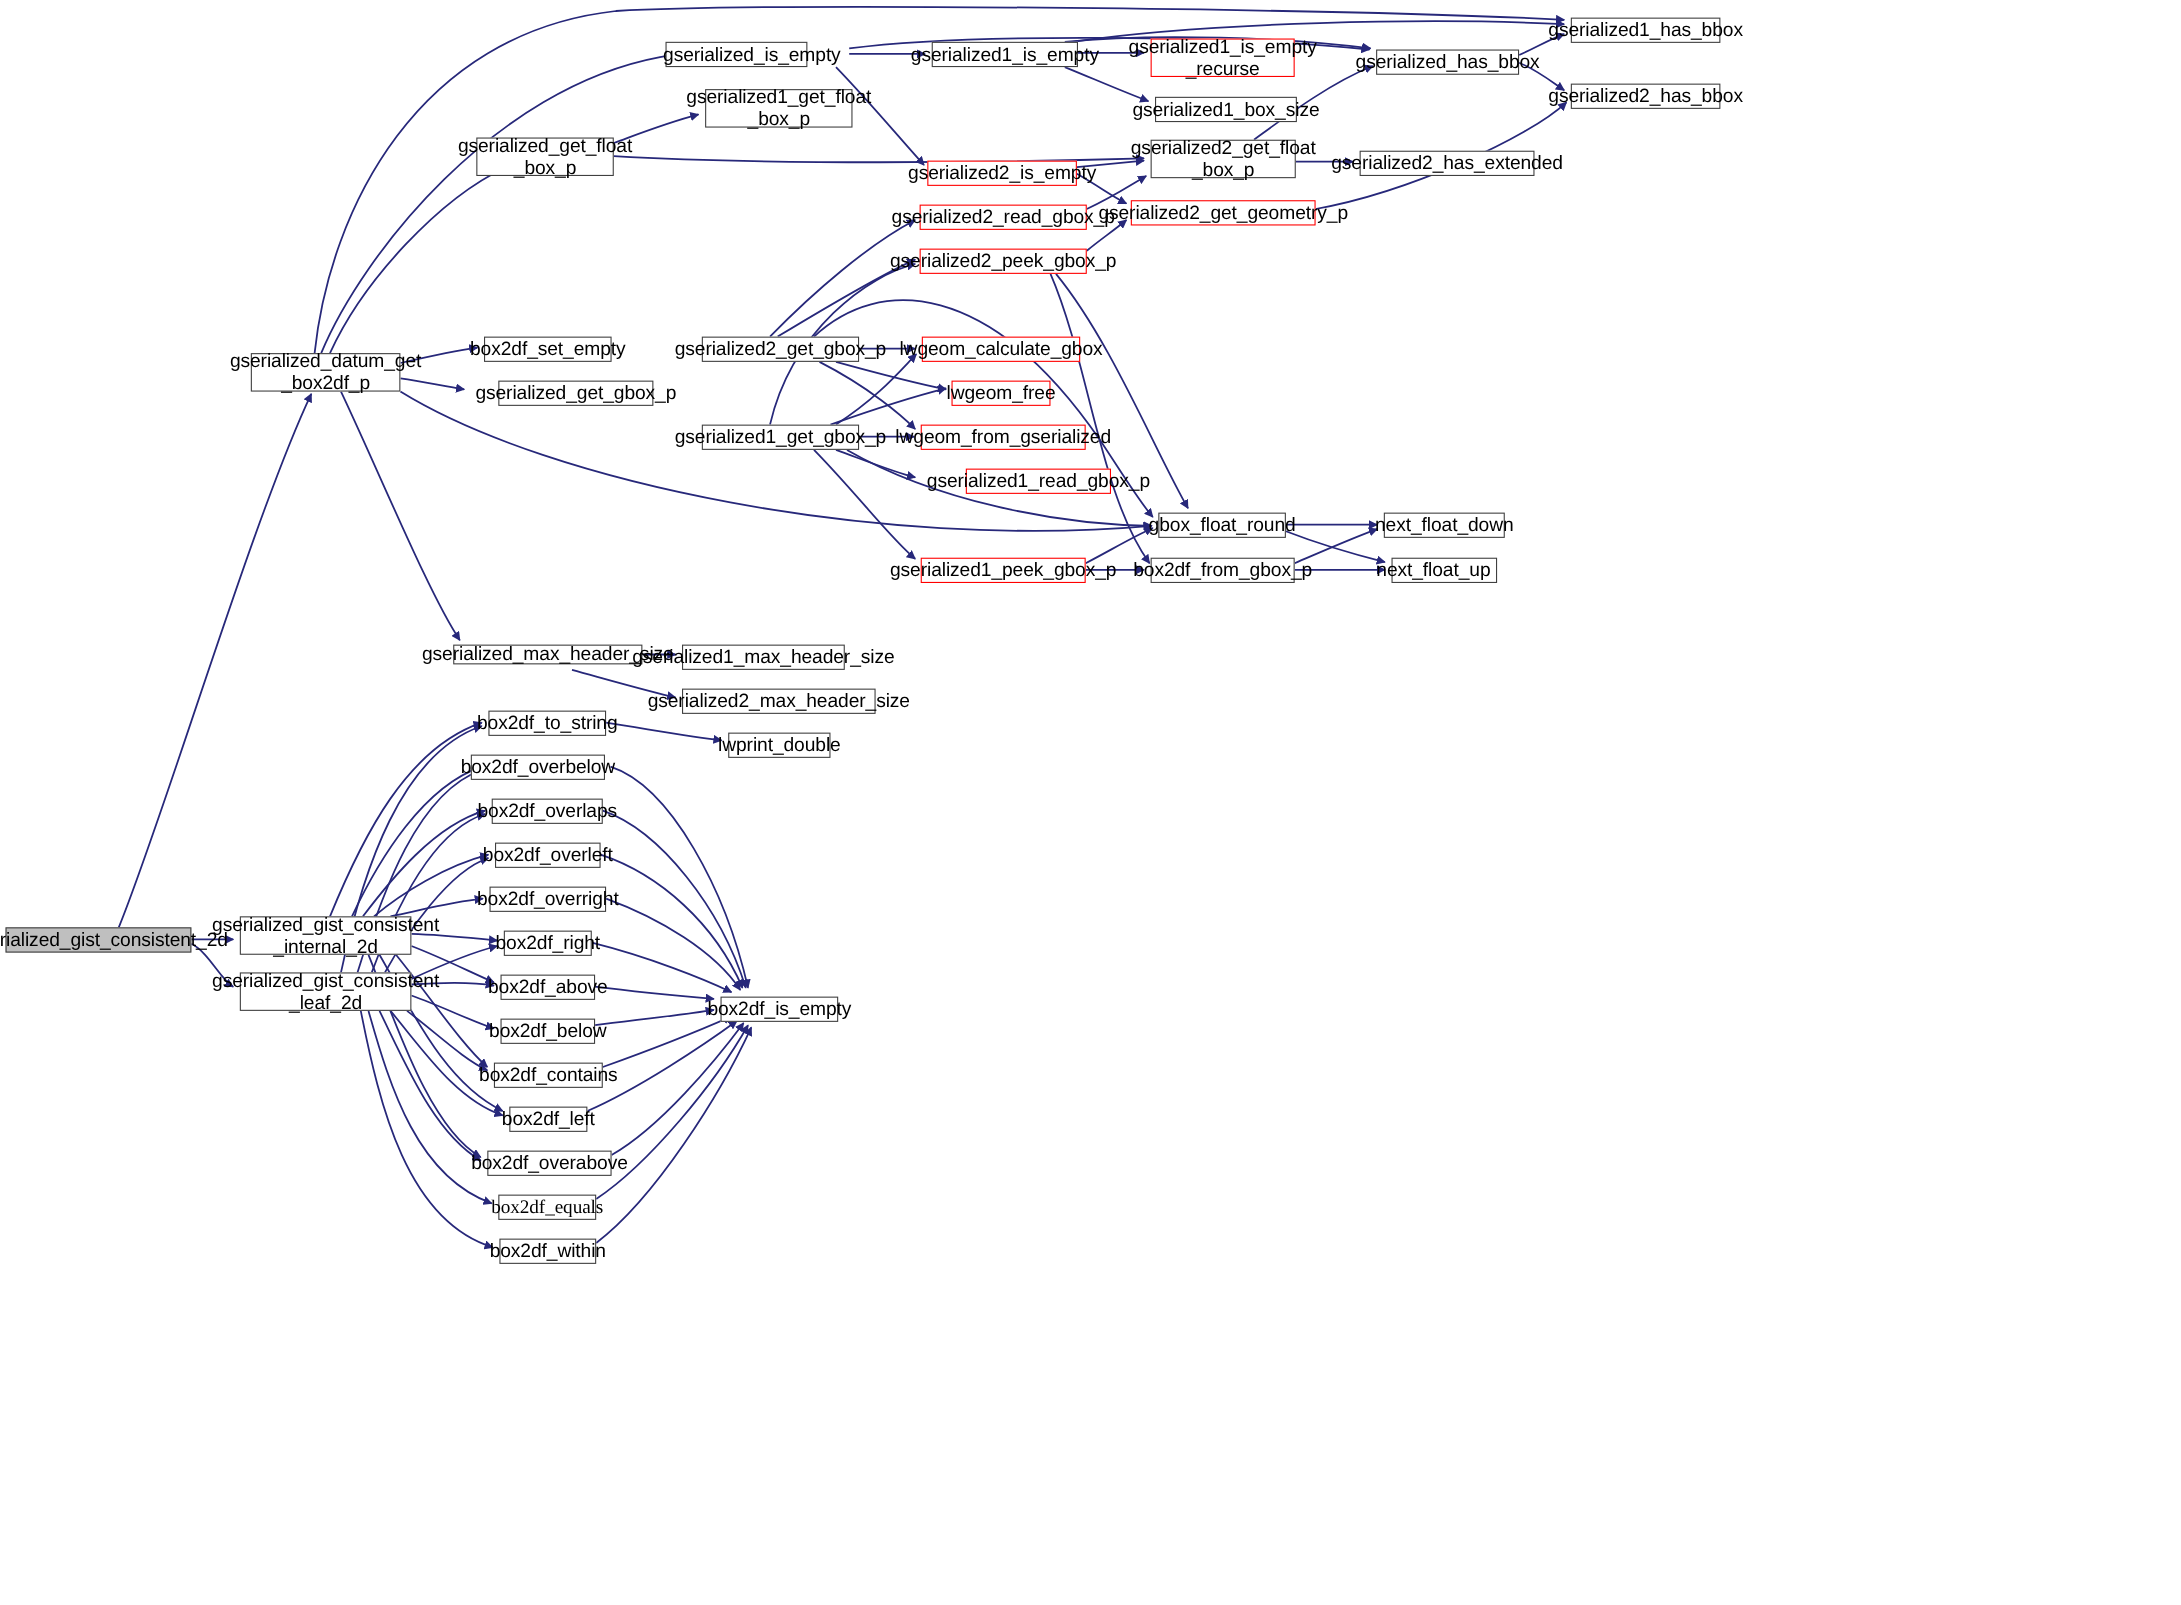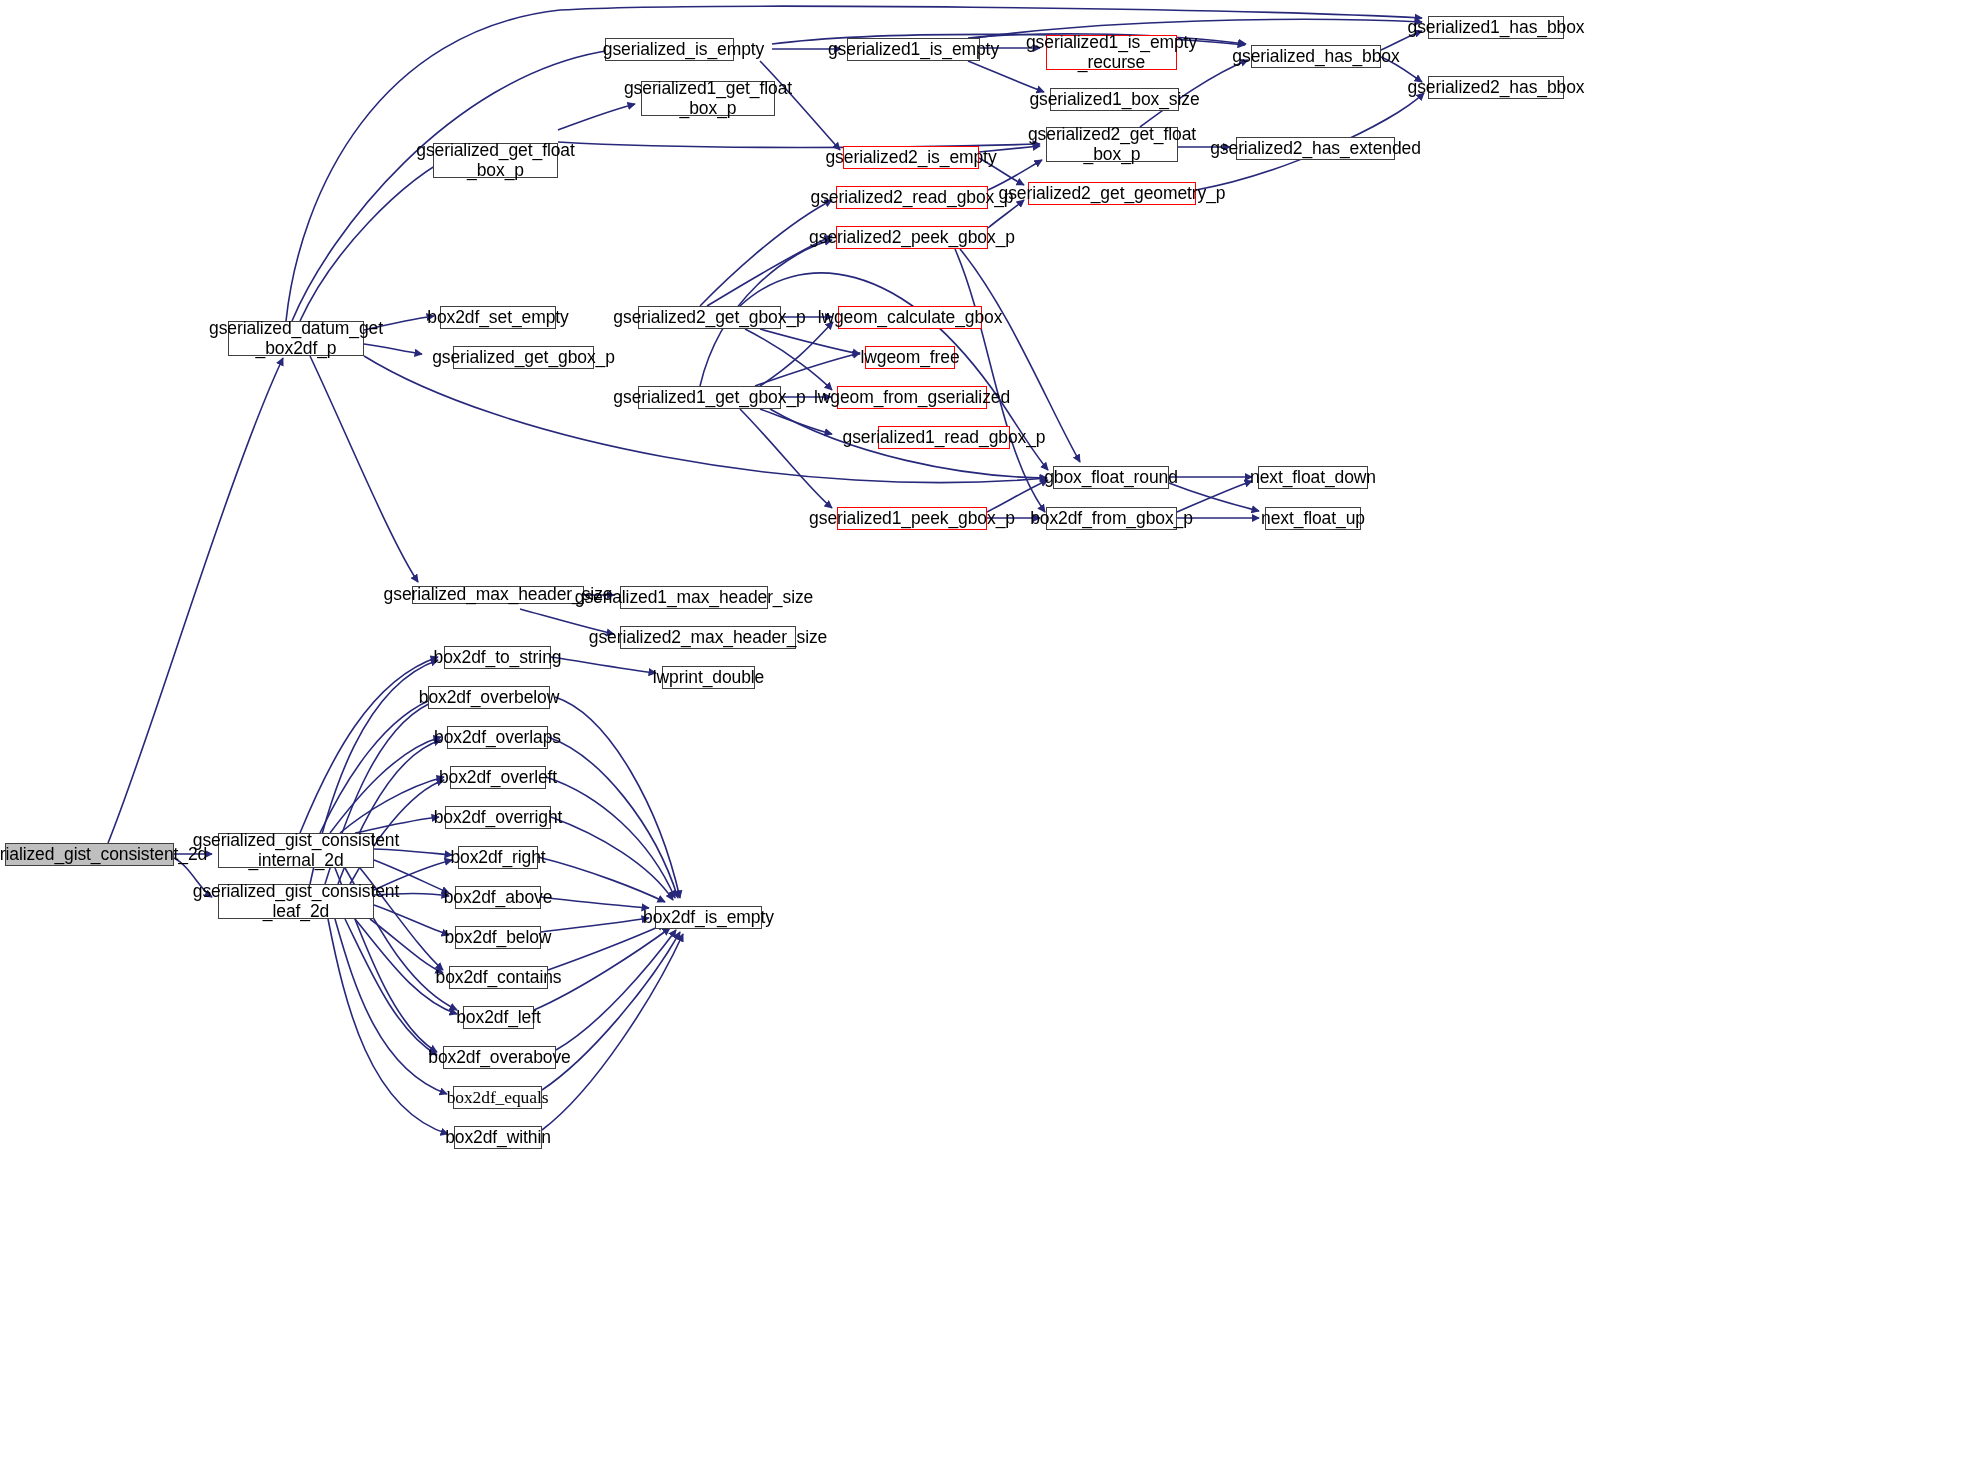--- a/index.html
+++ b/index.html
@@ -153,21 +153,21 @@
   <div id="nodes-group">
       <div class="node root" style="left: 5px; top: 843px; width: 169px; height: 23px;"><span class="node-label">gserialized_gist_consistent_2d</span></div>
       <div class="node" style="left: 218px; top: 833px; width: 156px; height: 35px;"><span class="node-label">gserialized_gist_consistent
 _internal_2d</span></div>
       <div class="node" style="left: 218px; top: 884px; width: 156px; height: 35px;"><span class="node-label">gserialized_gist_consistent
 _leaf_2d</span></div>
       <div class="node" style="left: 228px; top: 321px; width: 136px; height: 35px;"><span class="node-label">gserialized_datum_get
 _box2df_p</span></div>
       <div class="node" style="left: 440px; top: 306px; width: 116px; height: 23px;"><span class="node-label">box2df_set_empty</span></div>
       <div class="node" style="left: 428px; top: 346px; width: 141px; height: 23px; margin-left: 25px;"><span class="node-label">gserialized_get_gbox_p</span></div>
-      <div class="node" style="left: 433px; top: 125px; width: 125px; height: 35px; margin-top: 18px;"><span class="node-label">gserialized_get_float
+      <div class="node" style="left: 433px; top: 125px; width: 125px; height: 35px;"><span class="node-label">gserialized_get_float
 _box_p</span></div>
       <div class="node" style="left: 412px; top: 586px; width: 172px; height: 18px;"><span class="node-label">gserialized_max_header_size</span></div>
       <div class="node" style="left: 605px; top: 38px; width: 129px; height: 23px; padding-left: 28px;"><span class="node-label">gserialized_is_empty</span></div>
       <div class="node" style="left: 641px; top: 81px; width: 134px; height: 35px;"><span class="node-label">gserialized1_get_float
 _box_p</span></div>
       <div class="node" style="left: 847px; top: 38px; width: 133px; height: 23px;"><span class="node-label">gserialized1_is_empty</span></div>
       <div class="node red" style="left: 1046px; top: 35px; width: 131px; height: 35px;"><span class="node-label">gserialized1_is_empty
 _recurse</span></div>
       <div class="node" style="left: 1050px; top: 88px; width: 129px; height: 23px;"><span class="node-label">gserialized1_box_size</span></div>
       <div class="node red" style="left: 843px; top: 146px; width: 136px; height: 23px;"><span class="node-label">gserialized2_is_empty</span></div>
@@ -183,21 +183,21 @@
       <div class="node" style="left: 638px; top: 306px; width: 143px; height: 23px;"><span class="node-label">gserialized2_get_gbox_p</span></div>
       <div class="node" style="left: 638px; top: 386px; width: 143px; height: 23px;"><span class="node-label">gserialized1_get_gbox_p</span></div>
       <div class="node red" style="left: 838px; top: 306px; width: 144px; height: 23px;"><span class="node-label">lwgeom_calculate_gbox</span></div>
       <div class="node red" style="left: 865px; top: 346px; width: 90px; height: 23px;"><span class="node-label">lwgeom_free</span></div>
       <div class="node red" style="left: 837px; top: 386px; width: 150px; height: 23px;"><span class="node-label">lwgeom_from_gserialized</span></div>
       <div class="node red" style="left: 878px; top: 426px; width: 132px; height: 23px; align-items: flex-end;"><span class="node-label">gserialized1_read_gbox_p</span></div>
       <div class="node red" style="left: 837px; top: 507px; width: 150px; height: 23px;"><span class="node-label">gserialized1_peek_gbox_p</span></div>
       <div class="node" style="left: 1053px; top: 466px; width: 116px; height: 23px;"><span class="node-label">gbox_float_round</span></div>
       <div class="node" style="left: 1046px; top: 507px; width: 131px; height: 23px;"><span class="node-label">box2df_from_gbox_p</span></div>
       <div class="node" style="left: 1258px; top: 466px; width: 110px; height: 23px;"><span class="node-label">next_float_down</span></div>
-      <div class="node" style="left: 1265px; top: 507px; width: 96px; height: 23px;"><span class="node-label">next_float_up</span></div>
+      <div class="node" style="left: 1265px; top: 507px; width: 96px; height: 23px; justify-content: flex-end;"><span class="node-label">next_float_up</span></div>
       <div class="node" style="left: 620px; top: 586px; width: 148px; height: 23px;"><span class="node-label">gserialized1_max_header_size</span></div>
       <div class="node" style="left: 620px; top: 626px; width: 176px; height: 23px;"><span class="node-label">gserialized2_max_header_size</span></div>
       <div class="node" style="left: 444px; top: 646px; width: 107px; height: 23px;"><span class="node-label">box2df_to_string</span></div>
       <div class="node" style="left: 662px; top: 666px; width: 93px; height: 23px;"><span class="node-label">lwprint_double</span></div>
       <div class="node" style="left: 428px; top: 686px; width: 122px; height: 23px;"><span class="node-label">box2df_overbelow</span></div>
       <div class="node" style="left: 447px; top: 726px; width: 101px; height: 23px;"><span class="node-label">box2df_overlaps</span></div>
       <div class="node" style="left: 450px; top: 766px; width: 96px; height: 23px;"><span class="node-label">box2df_overleft</span></div>
       <div class="node" style="left: 445px; top: 806px; width: 106px; height: 23px;"><span class="node-label">box2df_overright</span></div>
       <div class="node" style="left: 458px; top: 846px; width: 80px; height: 23px;"><span class="node-label">box2df_right</span></div>
       <div class="node" style="left: 455px; top: 886px; width: 86px; height: 23px;"><span class="node-label">box2df_above</span></div>

